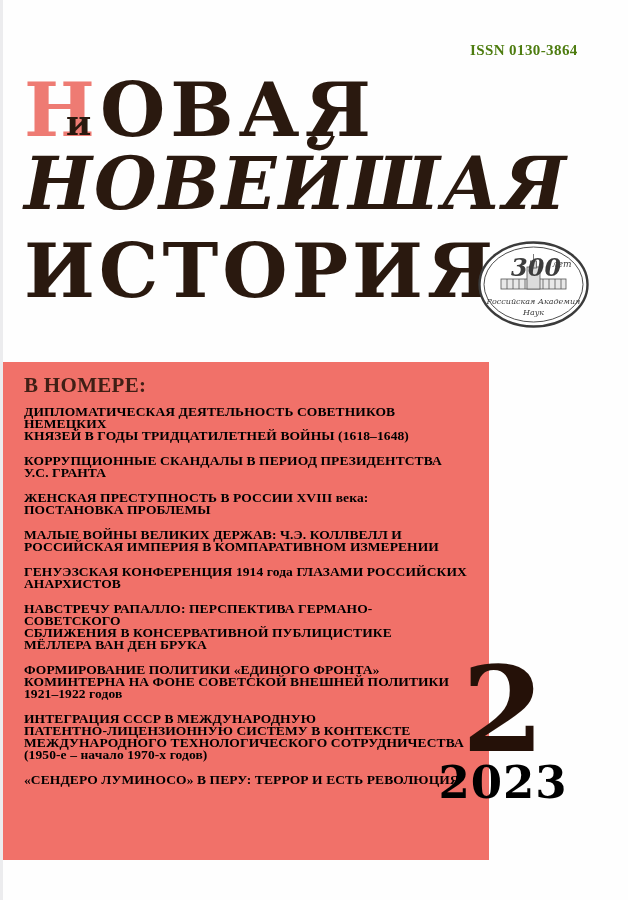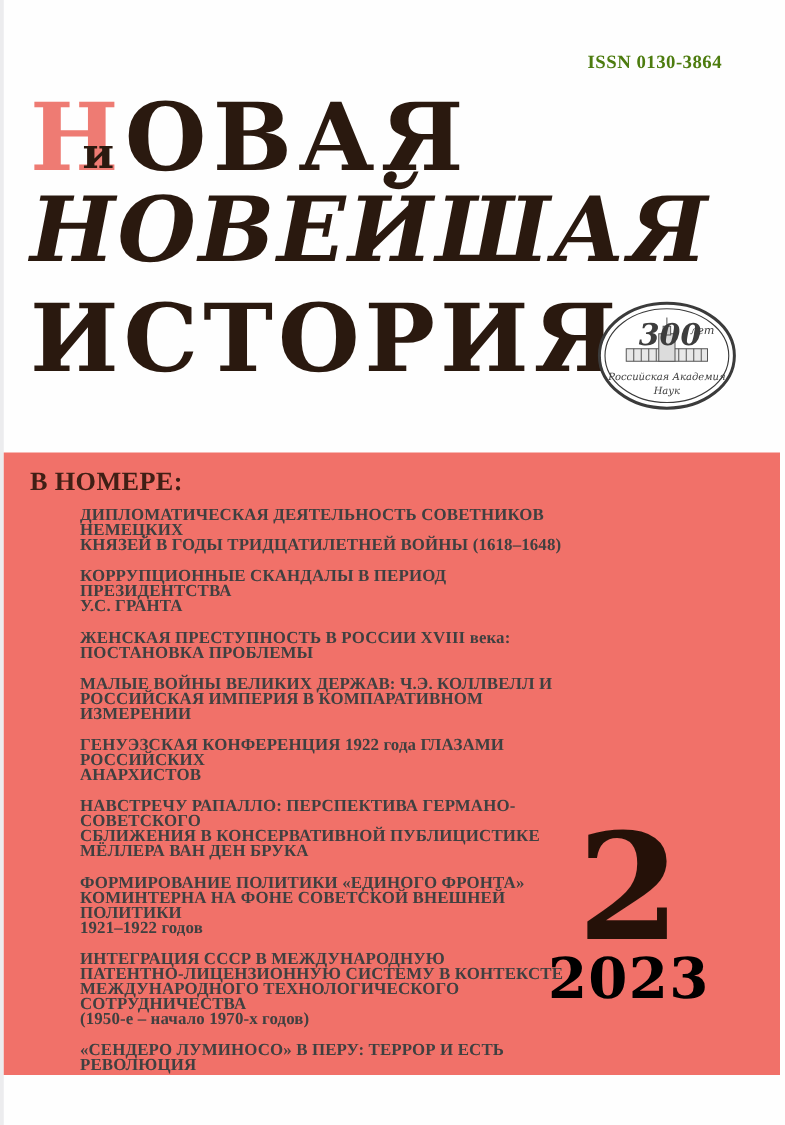--- a/index.html
+++ b/index.html
@@ -21,28 +21,28 @@
   .mast-and{position:absolute;left:66px;top:106px;font-family:"DejaVu Serif",serif;
        font-weight:bold;font-size:34px;color:#2a190f;line-height:1;}
   .mast-line2{top:148px;font-size:72px;letter-spacing:2px;font-style:italic;}
   .mast-line3{top:234px;font-size:75px;letter-spacing:4px;}
 
   
   .seal{position:absolute;left:477px;top:240px;width:113px;height:89px;}
   .seal text{font-family:"DejaVu Serif",serif;font-style:italic;fill:#3d3d3d;}
 
   
-  .panel{position:absolute;left:3px;top:362px;width:577px;height:498px;
-       background:#f17169;padding-left:44px;}
+  .panel{position:absolute;left:3px;top:362px;width:486px;height:498px;
+       background:#f17169;}
   .panel-header{position:absolute;left:21px;top:11px;font-family:"Liberation Serif",serif;
        font-weight:bold;font-size:21px;color:#401f15;letter-spacing:0.3px;}
   .toc{position:absolute;left:21px;top:44px;width:445px;}
   .toc-item{font-family:"Liberation Serif",serif;font-weight:bold;font-size:13.5px;
-       line-height:12px;color:#404040;white-space:pre-line;margin-bottom:13px;
-       letter-spacing:0.1px;margin-left:40px;}
+       line-height:12px;color:#000000;white-space:pre-line;margin-bottom:13px;
+       letter-spacing:0.1px;}
 
   
   .issue{position:absolute;left:430px;top:0;width:140px;height:498px;text-align:center;}
   .issue-number{position:absolute;left:0;top:289px;width:140px;
        font-family:"DejaVu Serif",serif;font-weight:bold;font-size:118px;line-height:1;
        color:#251108;}
   .issue-year{position:absolute;left:0;top:398px;width:140px;
        font-family:"DejaVu Serif",serif;font-weight:bold;font-size:45px;line-height:1;
        color:#000000;letter-spacing:1px;}
 </style>
@@ -90,21 +90,21 @@
 
     <div class="toc">
       <div class="toc-item">ДИПЛОМАТИЧЕСКАЯ ДЕЯТЕЛЬНОСТЬ СОВЕТНИКОВ НЕМЕЦКИХ
 КНЯЗЕЙ В ГОДЫ ТРИДЦАТИЛЕТНЕЙ ВОЙНЫ (1618–1648)</div>
       <div class="toc-item">КОРРУПЦИОННЫЕ СКАНДАЛЫ В ПЕРИОД ПРЕЗИДЕНТСТВА
 У.С. ГРАНТА</div>
       <div class="toc-item">ЖЕНСКАЯ ПРЕСТУПНОСТЬ В РОССИИ XVIII века:
 ПОСТАНОВКА ПРОБЛЕМЫ</div>
       <div class="toc-item">МАЛЫЕ ВОЙНЫ ВЕЛИКИХ ДЕРЖАВ: Ч.Э. КОЛЛВЕЛЛ И
 РОССИЙСКАЯ ИМПЕРИЯ В КОМПАРАТИВНОМ ИЗМЕРЕНИИ</div>
-      <div class="toc-item">ГЕНУЭЗСКАЯ КОНФЕРЕНЦИЯ 1922 года ГЛАЗАМИ РОССИЙСКИХ
+      <div class="toc-item">ГЕНУЭЗСКАЯ КОНФЕРЕНЦИЯ 1914 года ГЛАЗАМИ РОССИЙСКИХ
 АНАРХИСТОВ</div>
       <div class="toc-item">НАВСТРЕЧУ РАПАЛЛО: ПЕРСПЕКТИВА ГЕРМАНО-СОВЕТСКОГО
 СБЛИЖЕНИЯ В КОНСЕРВАТИВНОЙ ПУБЛИЦИСТИКЕ
 МЁЛЛЕРА ВАН ДЕН БРУКА</div>
       <div class="toc-item">ФОРМИРОВАНИЕ ПОЛИТИКИ «ЕДИНОГО ФРОНТА»
 КОМИНТЕРНА НА ФОНЕ СОВЕТСКОЙ ВНЕШНЕЙ ПОЛИТИКИ
 1921–1922 годов</div>
       <div class="toc-item">ИНТЕГРАЦИЯ СССР В МЕЖДУНАРОДНУЮ
 ПАТЕНТНО-ЛИЦЕНЗИОННУЮ СИСТЕМУ В КОНТЕКСТЕ
 МЕЖДУНАРОДНОГО ТЕХНОЛОГИЧЕСКОГО СОТРУДНИЧЕСТВА

